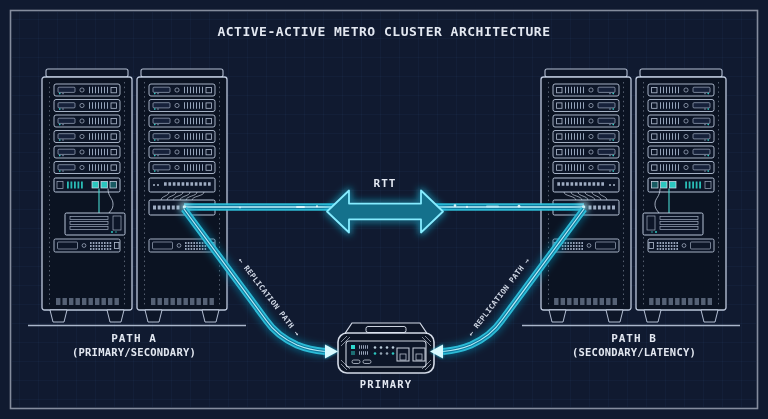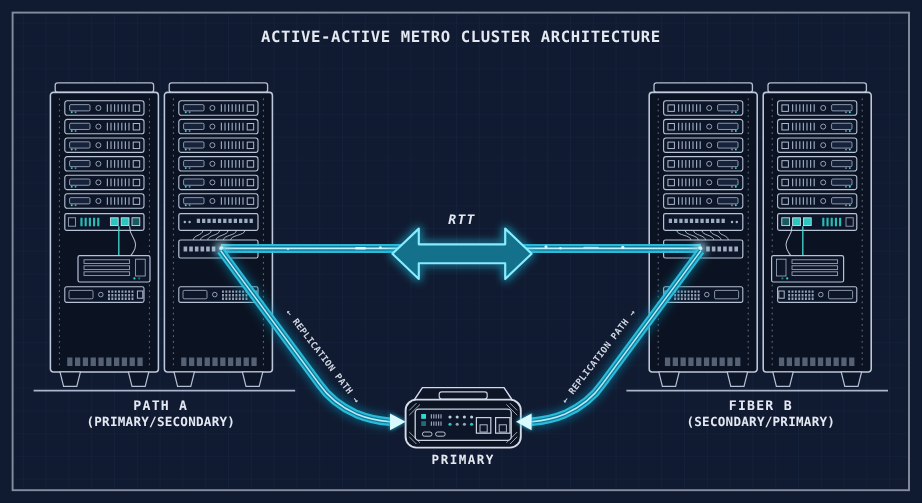--- a/index.html
+++ b/index.html
@@ -5,21 +5,21 @@
   :root{
     --background:#101a30; --text:#e3e8f1; --line:#c6d2e6;
     --accent:#2ec2dc; --glow-core:#c8f7ff; --arrow-fill:#14718c; --led-teal:#2fd9cf;
   }
   html,body{margin:0;padding:0;background:var(--background);}
   #stage{position:relative;width:768px;height:419px;background:var(--background);overflow:hidden;
          font-family:"DejaVu Sans Mono","Liberation Mono",monospace;}
   #stage svg{position:absolute;left:0;top:0;}
   .lbl{position:absolute;font-weight:bold;color:var(--text);white-space:nowrap;z-index:5;}
   .t-title{left:384px;top:24px;transform:translateX(-50%);font-size:13px;letter-spacing:0.5px;}
-  .t-rtt{left:385px;top:177px;transform:translateX(-50%);font-size:11px;letter-spacing:1px;font-style:italic;}
+  .t-rtt{left:385px;top:177px;transform:translateX(-50%);font-size:11px;letter-spacing:1px;}
   .t-fiber{left:384px;top:231px;transform:translateX(-50%);font-size:11px;letter-spacing:0.2px;}
   .t-sa-name{left:134px;top:332px;transform:translateX(-50%);font-size:11px;letter-spacing:1px;}
   .t-sa-role{left:134px;top:346px;transform:translateX(-50%);font-size:10.5px;letter-spacing:0.2px;}
   .t-sb-name{left:634px;top:332px;transform:translateX(-50%);font-size:11px;letter-spacing:1px;}
   .t-sb-role{left:634px;top:346px;transform:translateX(-50%);font-size:10.5px;letter-spacing:0.2px;}
   .t-witness{left:386px;top:378px;transform:translateX(-50%);font-size:10.5px;letter-spacing:1.2px;}
   .t-repl{font-size:7.5px;letter-spacing:0.3px;color:#cfd7e4;}
   .t-repl-l{left:269px;top:297px;transform:translate(-50%,-50%) rotate(52.5deg);}
   .t-repl-r{left:499px;top:297px;transform:translate(-50%,-50%) rotate(-52.5deg);}
 </style>
@@ -207,17 +207,17 @@
     <polygon points="443,344.5 430,351.5 443,358.5" fill="#d9faff"></polygon>
   </g>
 </svg>
 
 <div class="lbl t-title">ACTIVE-ACTIVE METRO CLUSTER ARCHITECTURE</div>
 <div class="lbl t-rtt">RTT</div>
 <div class="lbl t-repl t-repl-l">← REPLICATION PATH →</div>
 <div class="lbl t-repl t-repl-r">← REPLICATION PATH →</div>
 <div class="lbl t-sa-name">PATH A</div>
 <div class="lbl t-sa-role">(PRIMARY/SECONDARY)</div>
-<div class="lbl t-sb-name">FIBER B</div>
-<div class="lbl t-sb-role">(SECONDARY/PRIMARY)</div>
+<div class="lbl t-sb-name">PATH B</div>
+<div class="lbl t-sb-role">(SECONDARY/LATENCY)</div>
 <div class="lbl t-witness">PRIMARY</div>
 
 </div>
 
 </body></html>

